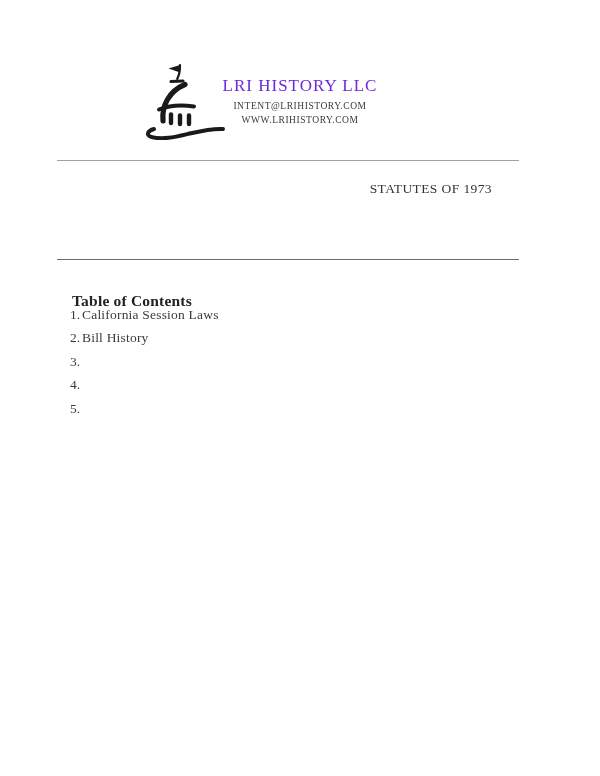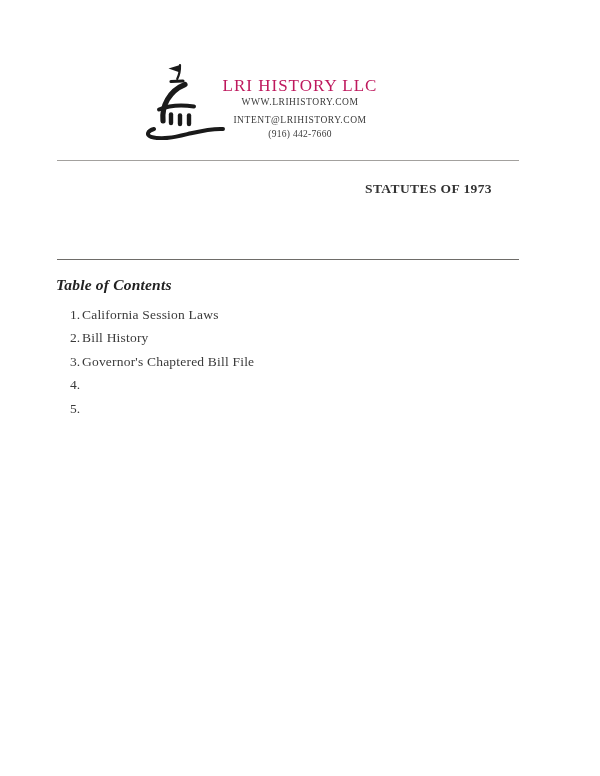--- a/index.html
+++ b/index.html
@@ -30,21 +30,21 @@
     position: absolute;
     left: 222px;
     top: 76px;
     width: 156px;
     text-align: center;
   }
   .company {
     font-size: 17px;
     line-height: 19px;
     letter-spacing: 1px;
-    color: #be185d;
+    color: #6d28d9;
     white-space: nowrap;
   }
   .contact {
     font-size: 9.5px;
     letter-spacing: 0.55px;
     color: #3a3a3a;
     white-space: nowrap;
   }
   .email { margin-top: 5px; line-height: 13px; }
   .web   { line-height: 14px; }
@@ -60,40 +60,39 @@
   .rule-bottom { top: 259px;   height: 1.4px; background: #6e6c69; }
 
   
   .ref-block {
     position: absolute;
     top: 178px;
     right: 108px;
     text-align: right;
   }
   .ref-line {
-    font-weight: bold;
+    font-weight: normal;
     font-size: 13.5px;
     line-height: 21.5px;
     letter-spacing: 0.4px;
     color: #333333;
     white-space: pre;
   }
 
   
   .toc-heading {
     position: absolute;
     left: 56px;
     top: 276px;
-    margin: 0;
+    margin: 16px;
     font-size: 15.5px;
     line-height: 17px;
     font-weight: bold;
     letter-spacing: 0.2px;
     color: #222222;
-    font-style: italic;
   }
   .toc-list {
     position: absolute;
     left: 57px;
     top: 306px;
   }
   .toc-item {
     display: flex;
     line-height: 17px;
     margin-bottom: 6.4px;
@@ -131,23 +130,22 @@
 
         <path d="M28,51.5 L28,60" stroke-width="4.4"></path>
         <path d="M37,52.5 L37,61" stroke-width="4.4"></path>
         <path d="M46,52.5 L46,61" stroke-width="4.4"></path>
 
         <path d="M11,66 C5,67.5 2.5,72 8,73.8 C20,77.5 34,73.5 48,70.2 C62,67 72,65.5 80,66" stroke-width="4"></path>
       </svg>
     </div>
     <div class="lh-text">
       <div class="company">LRI HISTORY LLC</div>
+      <div class="contact email">INTENT@LRIHISTORY.COM</div>
       <div class="contact web">WWW.LRIHISTORY.COM</div>
-      <div class="contact email">INTENT@LRIHISTORY.COM</div>
-      <div class="contact phone">(916) 442-7660</div>
     </div>
   </header>
 
   <div class="rule rule-top"></div>
 
   <section class="ref-block">
     <div class="ref-line">STATUTES OF 1973</div>
   </section>
 
   <div class="rule rule-bottom"></div>
@@ -158,21 +156,20 @@
       <div class="toc-item">
         <span class="toc-num">1.</span>
         <span class="toc-label">California Session Laws</span>
       </div>
       <div class="toc-item">
         <span class="toc-num">2.</span>
         <span class="toc-label">Bill History</span>
       </div>
       <div class="toc-item">
         <span class="toc-num">3.</span>
-        <span class="toc-label">Governor's Chaptered Bill File</span>
       </div>
       <div class="toc-item">
         <span class="toc-num">4.</span>
       </div>
       <div class="toc-item">
         <span class="toc-num">5.</span>
       </div>
     </div>
   </main>
 

